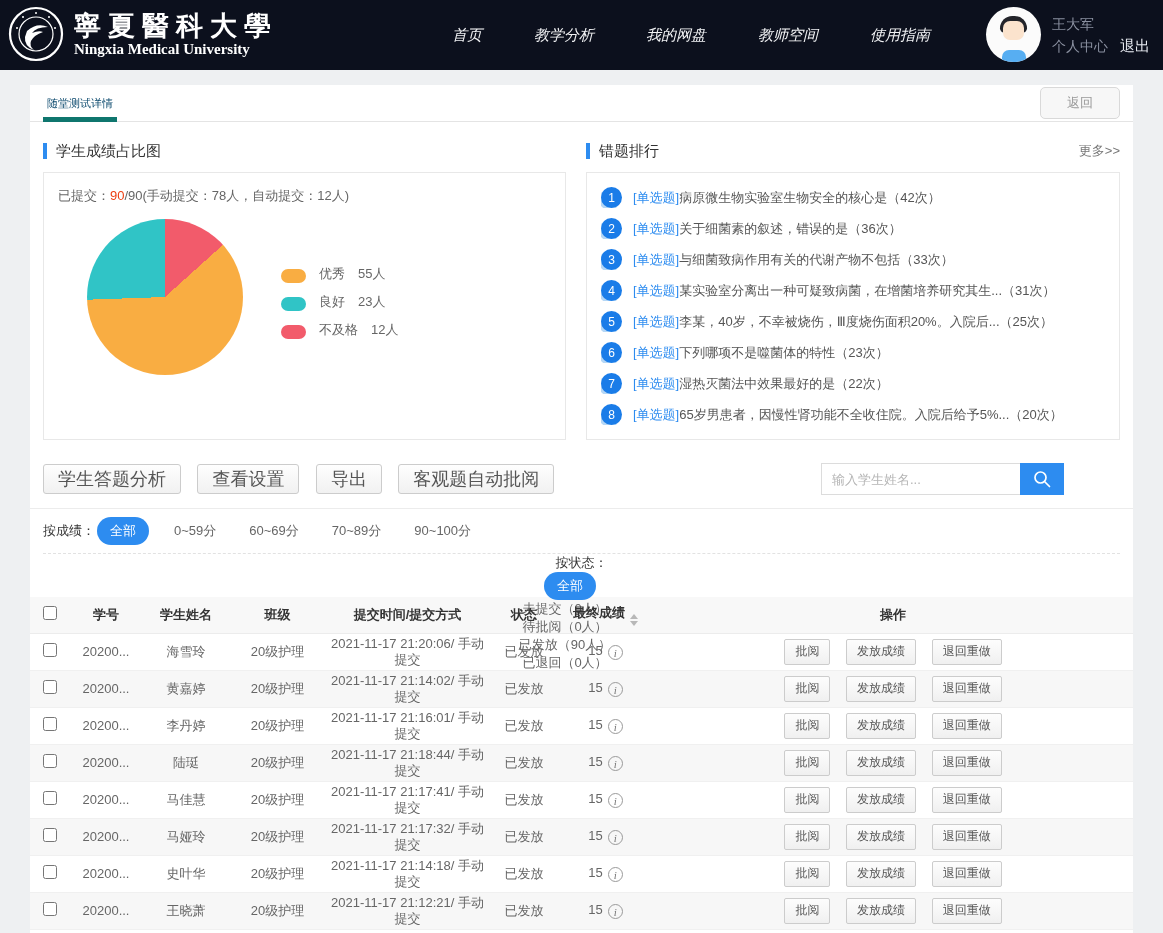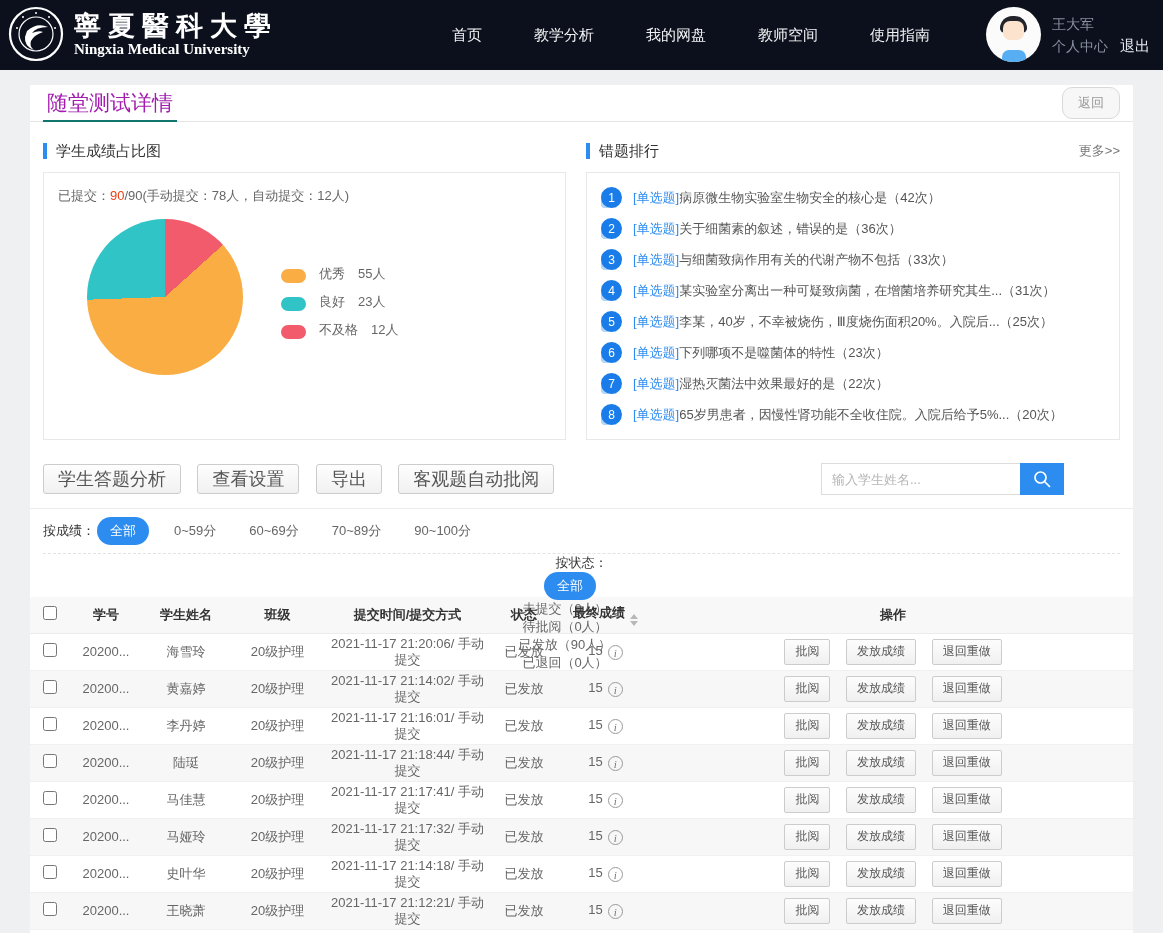--- a/index.html
+++ b/index.html
@@ -5,38 +5,38 @@
   * { margin:0; padding:0; box-sizing:border-box; }
   html,body { width:1163px; height:933px; overflow:hidden; background:#eef0f2;
     font-family:"Liberation Sans", sans-serif; }
 
   
   .navbar { position:relative; height:70px; background:#0c101d; color:#fff; }
   .logo { position:absolute; left:8px; top:6px; display:flex; align-items:center; gap:10px; cursor:pointer; }
   .logo-seal { width:56px; height:56px; flex:none; }
   .logo-cn { font-family:"Liberation Serif", serif; font-size:27px; font-weight:bold; letter-spacing:7px; color:#fff; line-height:30px; }
   .logo-en { font-family:"Liberation Serif", serif; font-size:15px; font-weight:bold; color:#fff; }
-  .menu { position:absolute; left:452px; top:0; height:70px; display:flex; align-items:center; gap:52px; }
+  .menu { position:absolute; left:452px; top:0; height:70px; display:flex; align-items:center; gap:52px;font-style:italic; }
   .menu a { color:#f2f3f5; font-size:15px; text-decoration:none; cursor:pointer; white-space:nowrap; }
   .userbox { position:absolute; right:13px; top:7px; display:flex; align-items:center; gap:11px; }
   .avatar { width:55px; height:55px; border-radius:50%; background:#fbfbfb; position:relative; overflow:hidden; flex:none; }
   .avatar .hair { position:absolute; top:9px; left:14px; width:27px; height:17px; background:#23242a; border-radius:13px 13px 5px 5px; }
   .avatar .face { position:absolute; top:14px; left:17px; width:21px; height:19px; background:#fbe3cd; border-radius:7px; }
   .avatar .shirt { position:absolute; bottom:-3px; left:16px; width:24px; height:15px; background:#57aef2; border-radius:7px 7px 0 0; }
   .user-meta { line-height:22px; }
   .user-name { color:#8a90a0; font-size:14px; }
   .user-links { font-size:14px; }
   .user-links .profile { color:#8a90a0; cursor:pointer; }
   .user-links .logout { color:#e7eaf1; font-size:15px; margin-left:8px; cursor:pointer; }
 
   
   .card { margin:15px 30px 0; background:#fff; min-height:980px; }
   .tabbar { display:flex; align-items:center; height:37px; border-bottom:1px solid #e4e4e4; padding:0 13px; }
-  .tab { height:37px; line-height:36px; font-size:21px; color:#a21caf; padding:0 4px; border-bottom:2px solid #0f766e; cursor:pointer; }
-  .back-btn { margin-left:auto; background:#f7f7f7; border:1px solid #d9d9d9; border-radius:10px; color:#999; font-size:13px; padding:6px 15px; cursor:pointer; }
+  .tab { height:37px; line-height:36px; font-size:11px; color:#0c4a6e; padding:0 4px; border-bottom:5px solid #0f766e; cursor:pointer; }
+  .back-btn { margin-left:auto; background:#f7f7f7; border:1px solid #d9d9d9; border-radius:5px; color:#999; font-size:13px; padding:6px 26px; cursor:pointer; }
 
   
   .panels { display:flex; gap:20px; padding:20px 13px 0; }
   .panel-left { width:523px; flex:none; }
   .panel-right { flex:1; min-width:0; }
   .sec-head { display:flex; align-items:center; font-size:15px; color:#333; height:18px; }
   .sec-bar { width:4px; height:16px; background:#2d8cf0; margin-right:9px; flex:none; }
   .more { margin-left:auto; color:#777; font-size:13px; text-decoration:none; cursor:pointer; }
   .box { border:1px solid #e8e8e8; margin-top:12px; height:268px; background:#fff; }
   .submitted { padding:14px 14px 0; font-size:13px; color:#666; }

